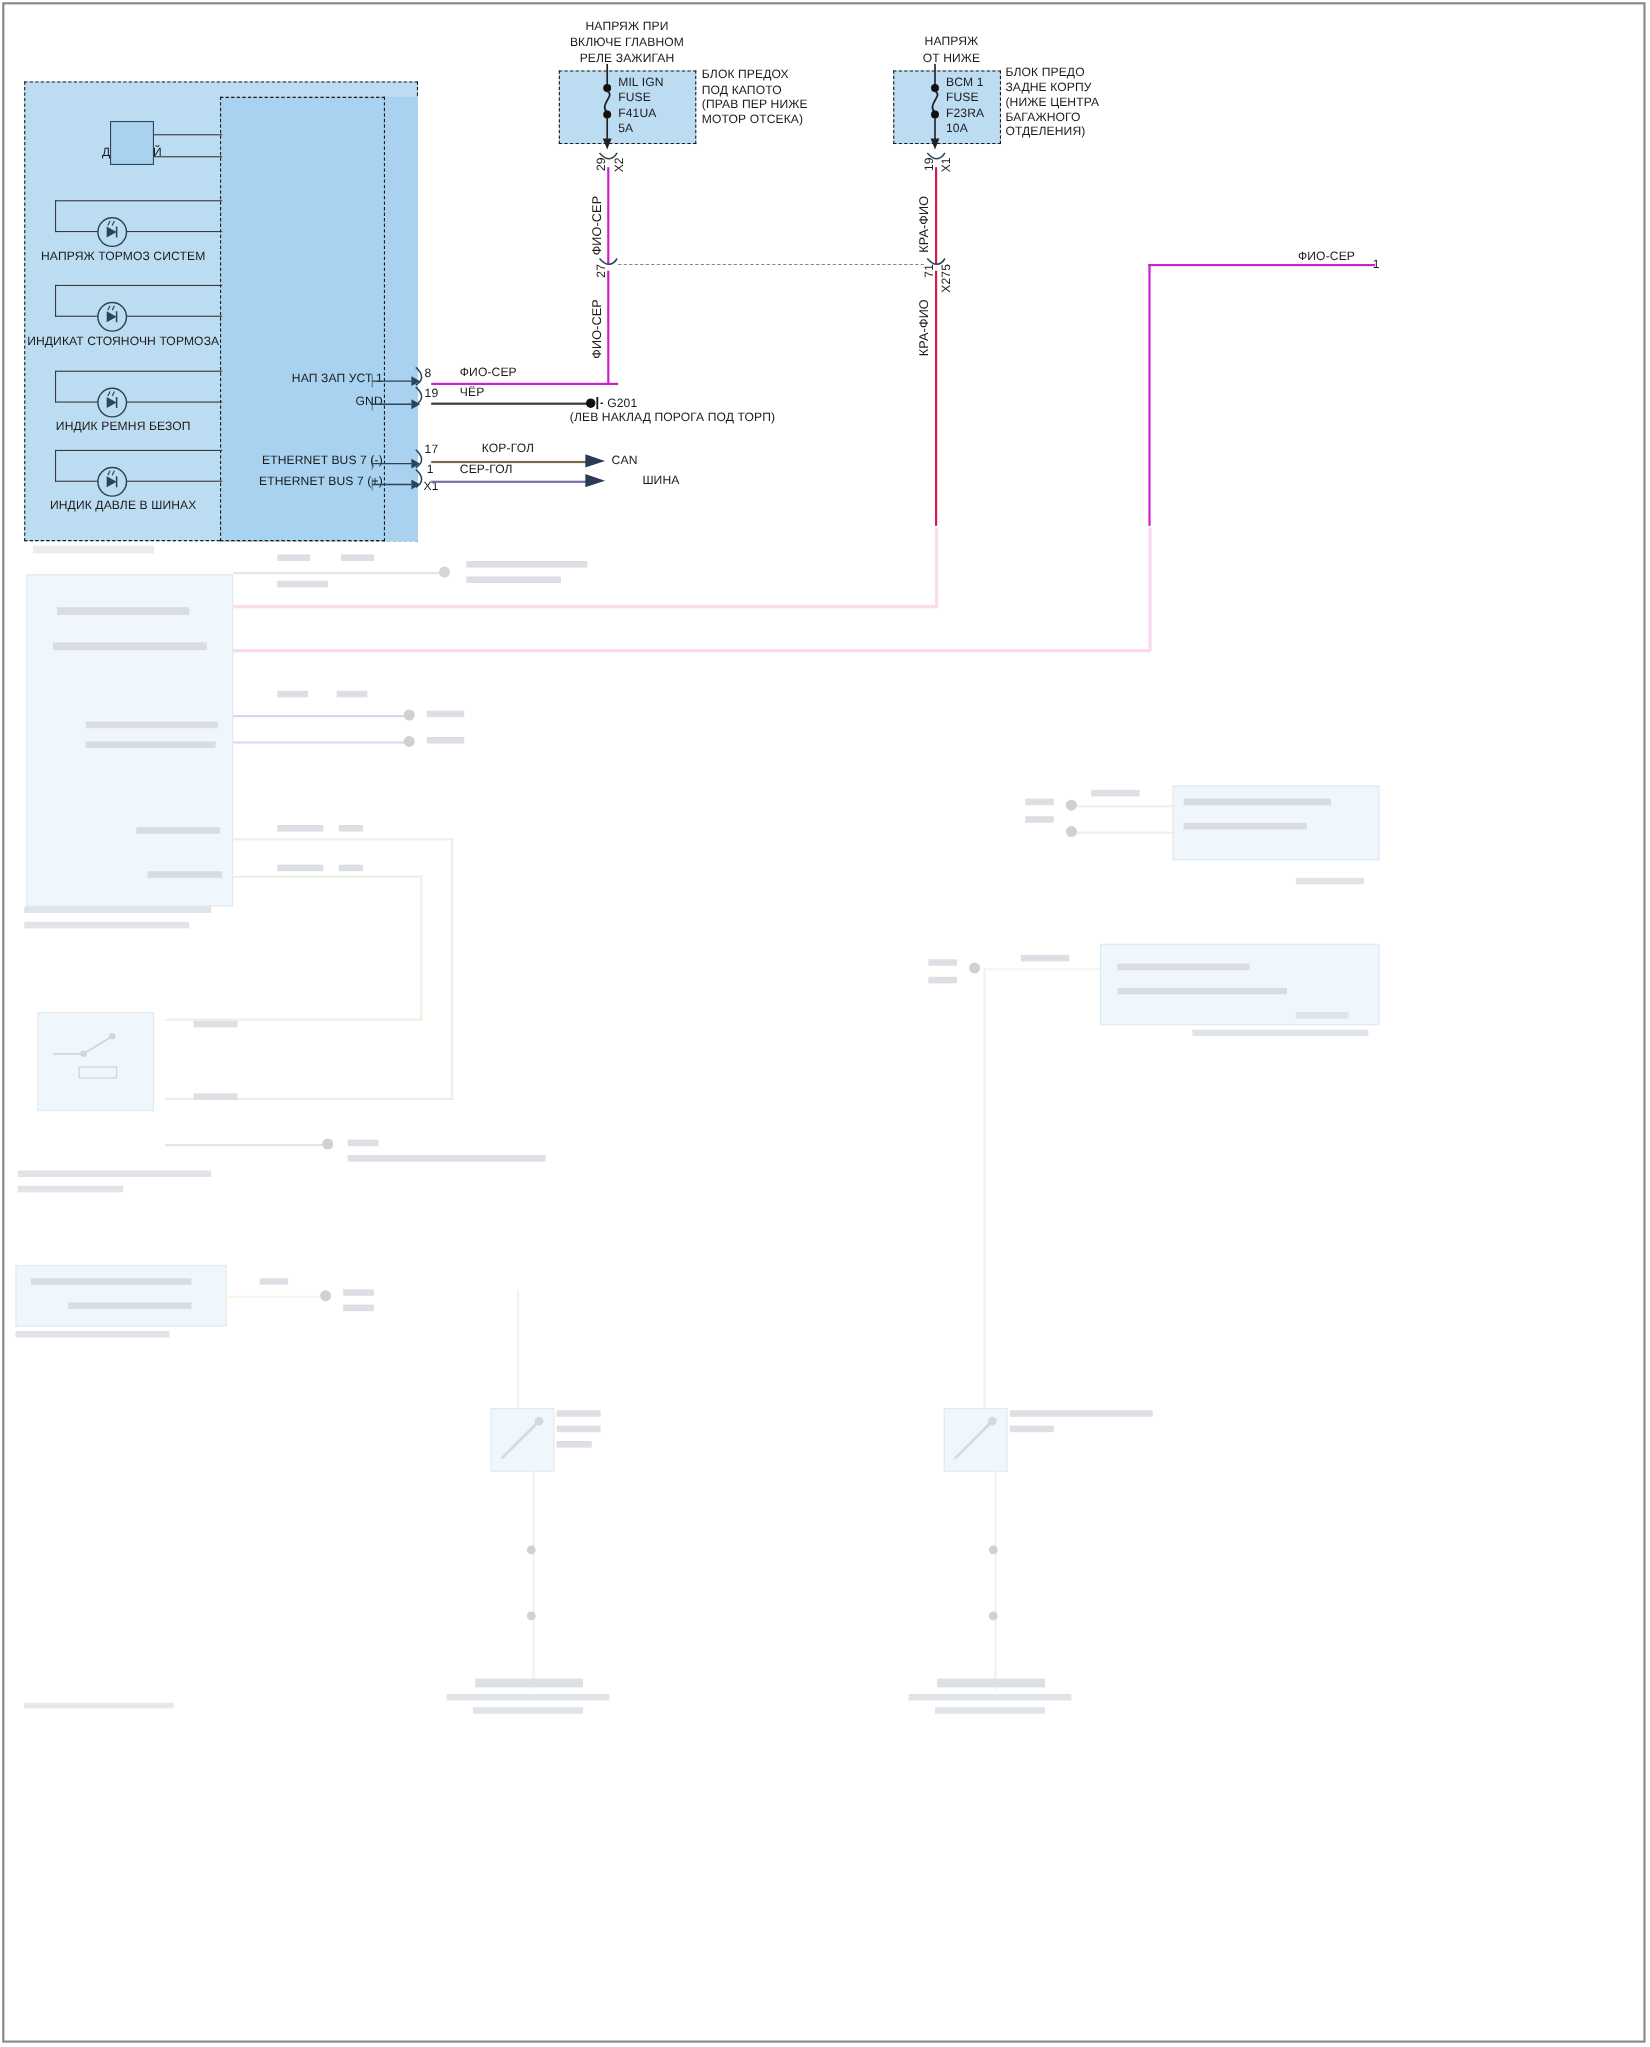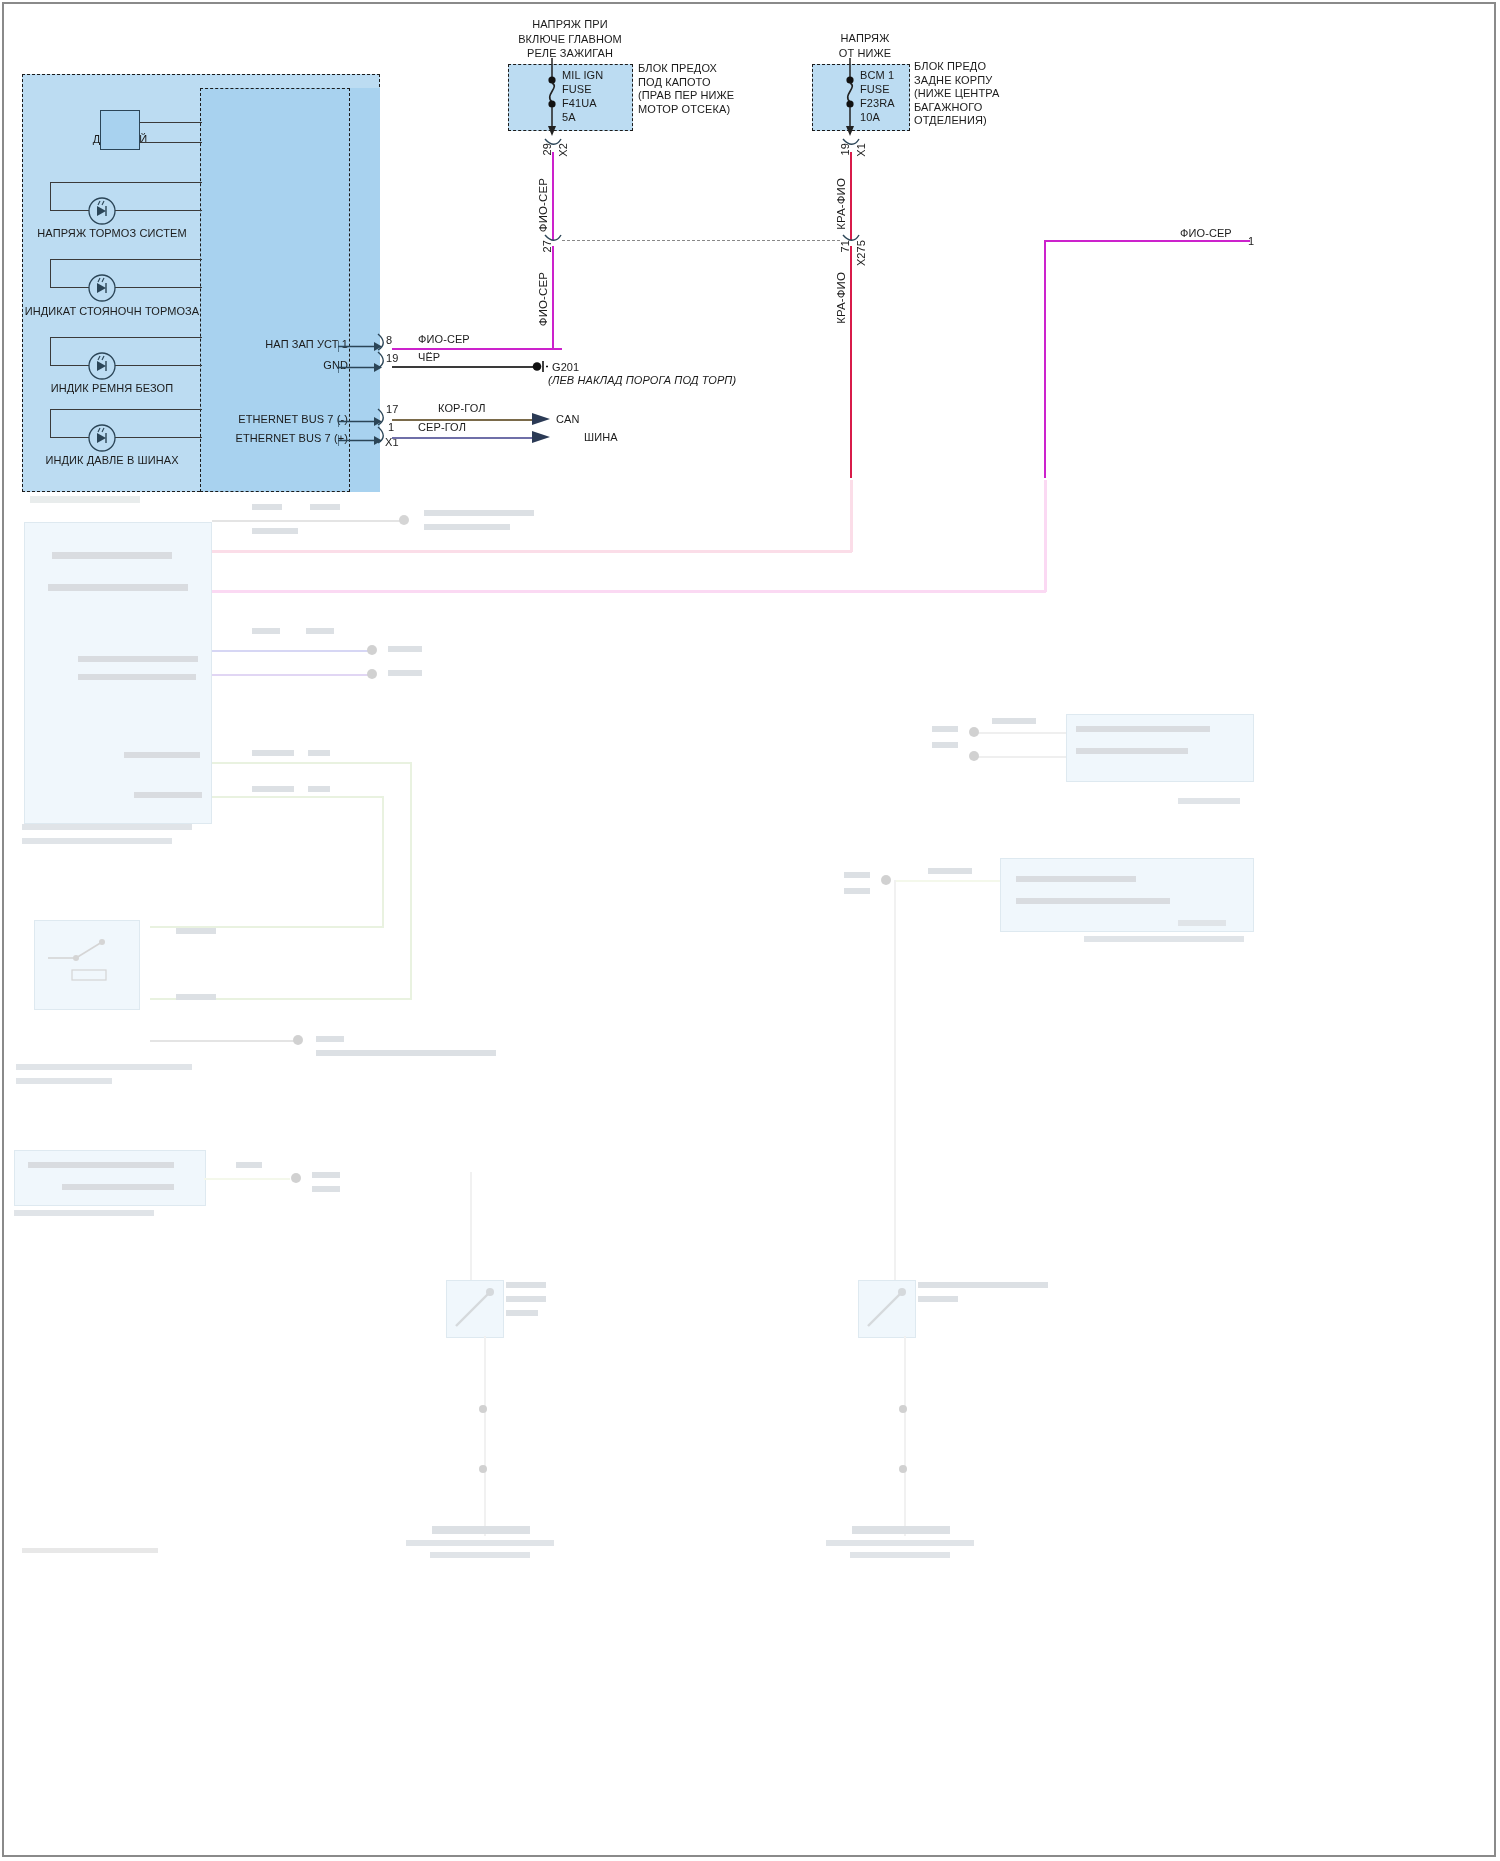--- a/index.html
+++ b/index.html
@@ -143,21 +143,21 @@
 
   <div class="txt" style="left:386px;top:352px;">19</div>
   <div class="txt" style="left:418px;top:351px;">ЧЁР</div>
   <div class="hline" style="left:392px;top:366px;width:142px;border-top:2px solid #3a3a3a;"></div>
   <svg width="22" height="16" style="position:absolute;left:532px;top:359px;">
     <circle cx="5" cy="7.5" r="4.3" fill="#111"></circle>
     <line x1="11" y1="2" x2="11" y2="13" stroke="#111" stroke-width="1.6"></line>
     <line x1="14" y1="7.5" x2="16" y2="7.5" stroke="#111" stroke-width="1.4"></line>
   </svg>
   <div class="txt" style="left:552px;top:361px;">G201</div>
-  <div class="txt" style="left:548px;top:374px;font-style:italic;">(ЛЕВ НАКЛАД ПОРОГА ПОД ТОРП)</div>
+  <div class="txt" style="left:518px;top:374px;">(ЛЕВ НАКЛАД ПОРОГА ПОД ТОРП)</div>
 
   <div class="txt" style="left:386px;top:403px;">17</div>
   <div class="txt" style="left:418px;top:402px;padding-left:20px;">КОР-ГОЛ</div>
   <div class="hline" style="left:392px;top:419px;width:142px;border-top:2px solid #7a6a4a;"></div>
   <svg width="24" height="14" style="position:absolute;left:532px;top:412px;">
     <path d="M0 1 L18 7 L0 13 Z" fill="#2b3a55"></path>
   </svg>
   <div class="txt" style="left:556px;top:413px;">CAN</div>
 
   <div class="txt" style="left:388px;top:421px;">1</div>

